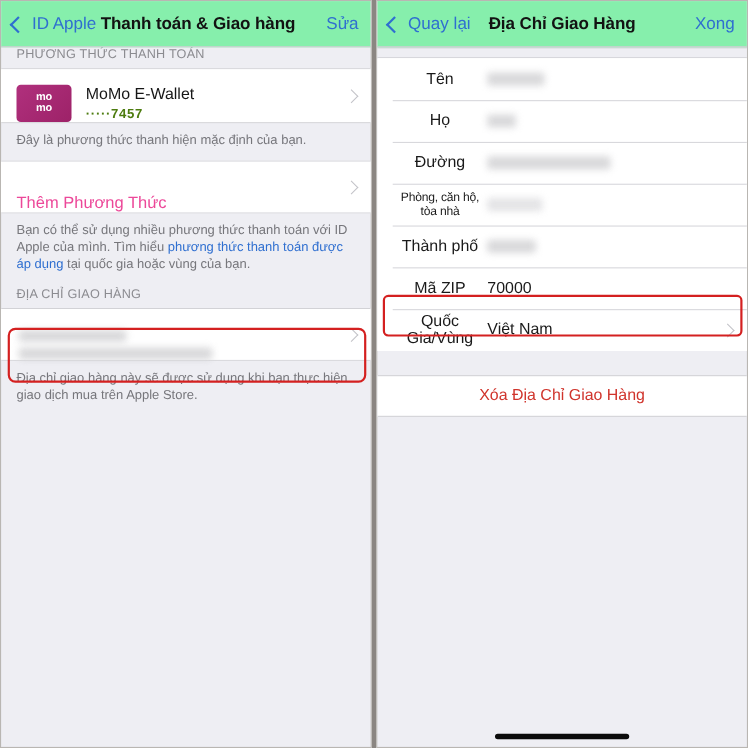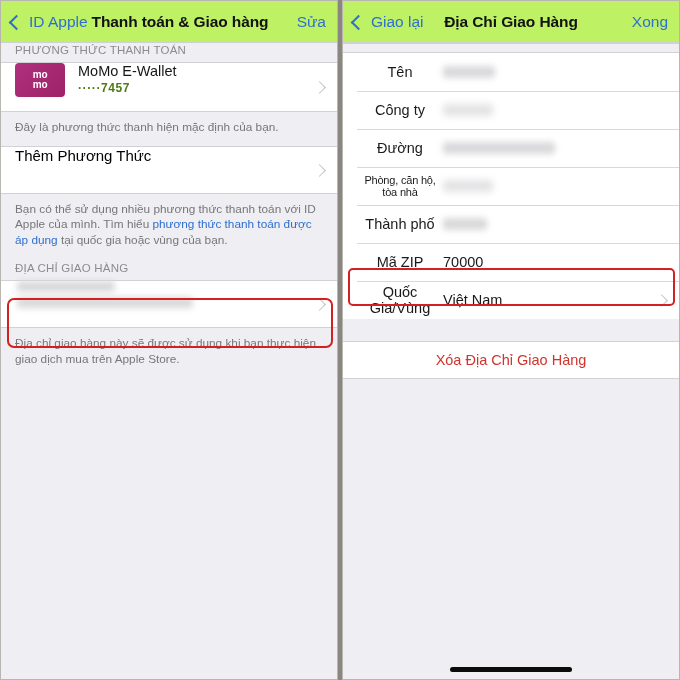--- a/index.html
+++ b/index.html
@@ -37,21 +37,21 @@
   .panel-divider {
     width: 4px;
     height: 680px;
     background: #8b8682;
   }
 
   
   .navbar {
     position: relative;
     height: 42px;
-    background: #bef264;
+    background: #86efac;
     border-bottom: 1px solid #cfcfd4;
     display: flex;
     align-items: center;
     box-sizing: border-box;
   }
   .nav-back {
     display: flex;
     align-items: center;
     position: absolute;
     left: 8px;
@@ -98,21 +98,21 @@
     text-transform: uppercase;
   }
   .card {
     background: #ffffff;
     border-top: 1px solid #d2d2d6;
     border-bottom: 1px solid #d2d2d6;
   }
   .row {
     position: relative;
     display: flex;
-    align-items: flex-start;
+    align-items: flex-end;
     padding: 0 14px;
     min-height: 46px;
     background: #ffffff;
     box-sizing: border-box;
   }
   .chev-right {
     position: absolute;
     right: 13px;
     top: 50%;
     width: 8px;
@@ -154,21 +154,21 @@
   }
   .footnote {
     font-size: 11.8px;
     color: #76767b;
     line-height: 15.5px;
     padding: 8px 14px 10px 14px;
   }
   .footnote a { color: #2f6fd0; text-decoration: none; }
   .row-single {
     font-size: 15px;
-    color: #000000;
+    color: #ec4899;
   }
 
   
   .redbox {
     position: absolute;
     border: 2.5px solid #d42020;
     border-radius: 7px;
     box-sizing: border-box;
     pointer-events: none;
   }
@@ -312,36 +312,36 @@
     <div class="redbox" id="redbox-address"></div>
   </div>
 
   <div class="panel-divider"></div>
 
   <div class="panel panel-right">
 
     <div class="navbar">
       <div class="nav-back">
         <span class="chev-left"></span>
-        <span>Giao lại</span>
+        <span>Quay lại</span>
       </div>
       <div class="nav-title">Địa Chỉ Giao Hàng</div>
       <div class="nav-right">Xong</div>
     </div>
 
     <div class="gap"></div>
 
     <div class="form-card" id="address-form">
         <div class="frow">
           <div class="flabel">Tên</div>
           <div class="blur fblur" style="width: 52px;"></div>
         </div>
         <div class="frow">
-          <div class="flabel">Công ty</div>
-          <div class="blur fblur blur-light" style="width: 50px;"></div>
+          <div class="flabel">Họ</div>
+          <div class="blur fblur" style="width: 26px;"></div>
         </div>
         <div class="frow">
           <div class="flabel">Đường</div>
           <div class="blur fblur" style="width: 112px;"></div>
         </div>
         <div class="frow">
           <div class="flabel small">Phòng, căn hộ, tòa nhà</div>
           <div class="blur fblur blur-light" style="width: 50px;"></div>
         </div>
         <div class="frow">

